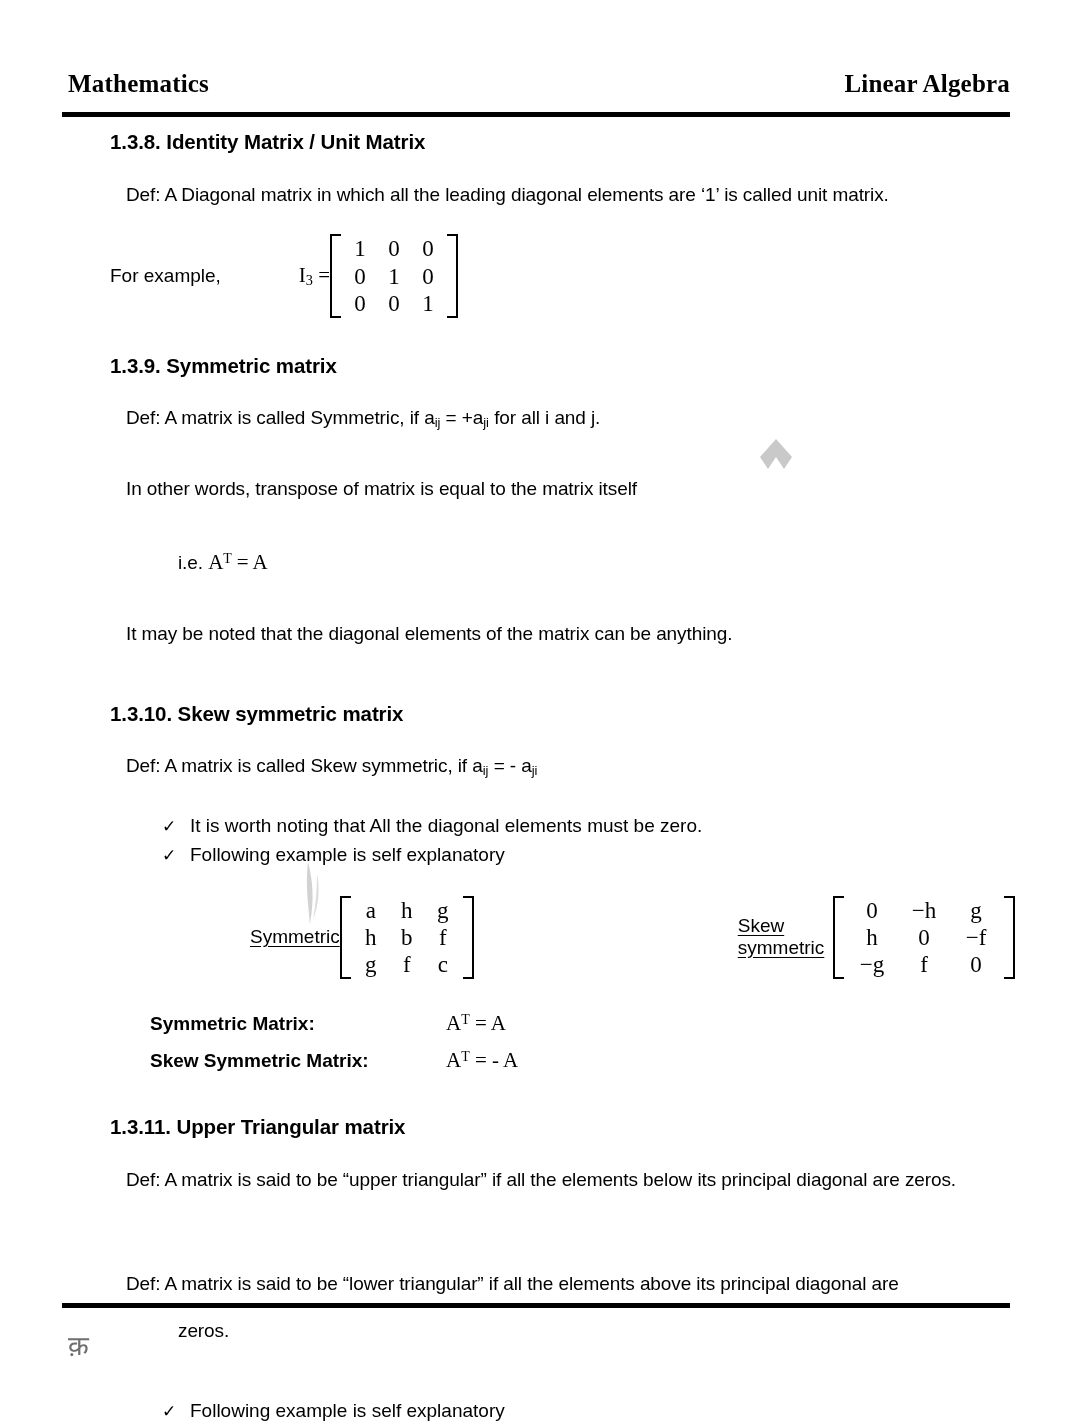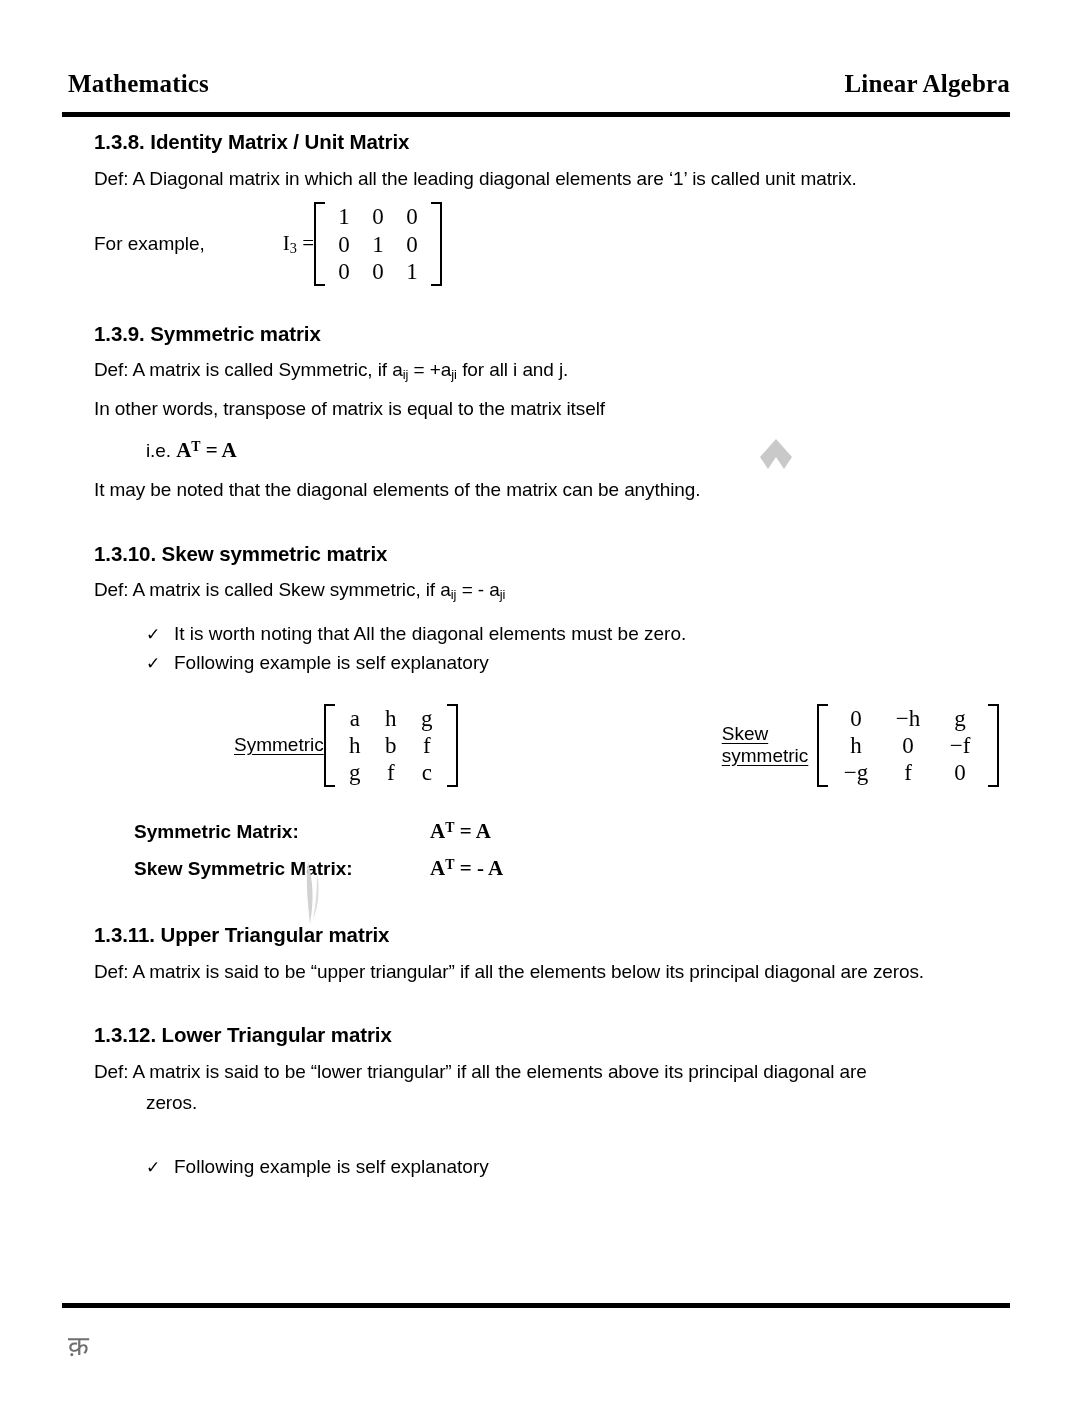--- a/index.html
+++ b/index.html
@@ -51,36 +51,36 @@
     width: 948px;
     top: 1303px;
     height: 4px;
     background: #000;
     border-bottom: 1px solid #000;
   }
 
   
   .content {
     position: absolute;
-    left: 94px;
+    left: 110px;
     top: 128px;
     width: 905px;
   }
 
   h2.sec {
     font-size: 20.5px;
     font-weight: bold;
     margin: 0;
     line-height: 1.35;
     letter-spacing: -0.1px;
   }
 
   p.txt {
     font-size: 19px;
-    margin: 0;
+    margin: 16px;
     line-height: 1.62;
     letter-spacing: -0.1px;
   }
 
   .gap-s  { height: 8px; }
   .gap-l  { height: 26px; }
   .gap-xl { height: 34px; }
 
   .indent-1 { padding-left: 52px; }
   .indent-2 { padding-left: 42px; }
@@ -88,21 +88,21 @@
   sub.v, sup.v {
     font-size: 0.68em;
     letter-spacing: 0;
   }
   sub.v { vertical-align: -0.22em; }
   sup.v { vertical-align: 0.46em; }
 
   
   .math {
     font-family: "Liberation Serif", "DejaVu Serif", serif;
-    font-weight: bold;
+    font-weight: normal;
     font-size: 21px;
   }
   .math sup.v { font-size: 0.66em; }
 
   .mathsub {
     font-family: "Liberation Serif", "DejaVu Serif", serif;
     font-weight: normal;
     font-size: 21px;
     text-align: right;
   }
@@ -376,21 +376,20 @@
     </div>
 
     <div class="gap-xl"></div>
 
     <h2 class="sec">1.3.11. Upper Triangular matrix</h2>
     <div class="gap-s"></div>
     <p class="txt">Def:  A matrix is said to be “upper triangular” if all the elements below its principal diagonal are zeros.</p>
 
     <div class="gap-xl"></div>
 
-    <h2 class="sec">1.3.12. Lower Triangular matrix</h2>
     <div class="gap-s"></div>
     <p class="txt">Def:  A matrix is said to be “lower triangular” if all the elements above its principal diagonal are</p>
     <p class="txt" style="padding-left:52px">zeros.</p>
 
     <div class="gap-xl"></div>
     <div class="indent-1">
       <div class="check-item">
         <span class="check-mark">✓</span>
         <span>Following example is self explanatory</span>
       </div>

